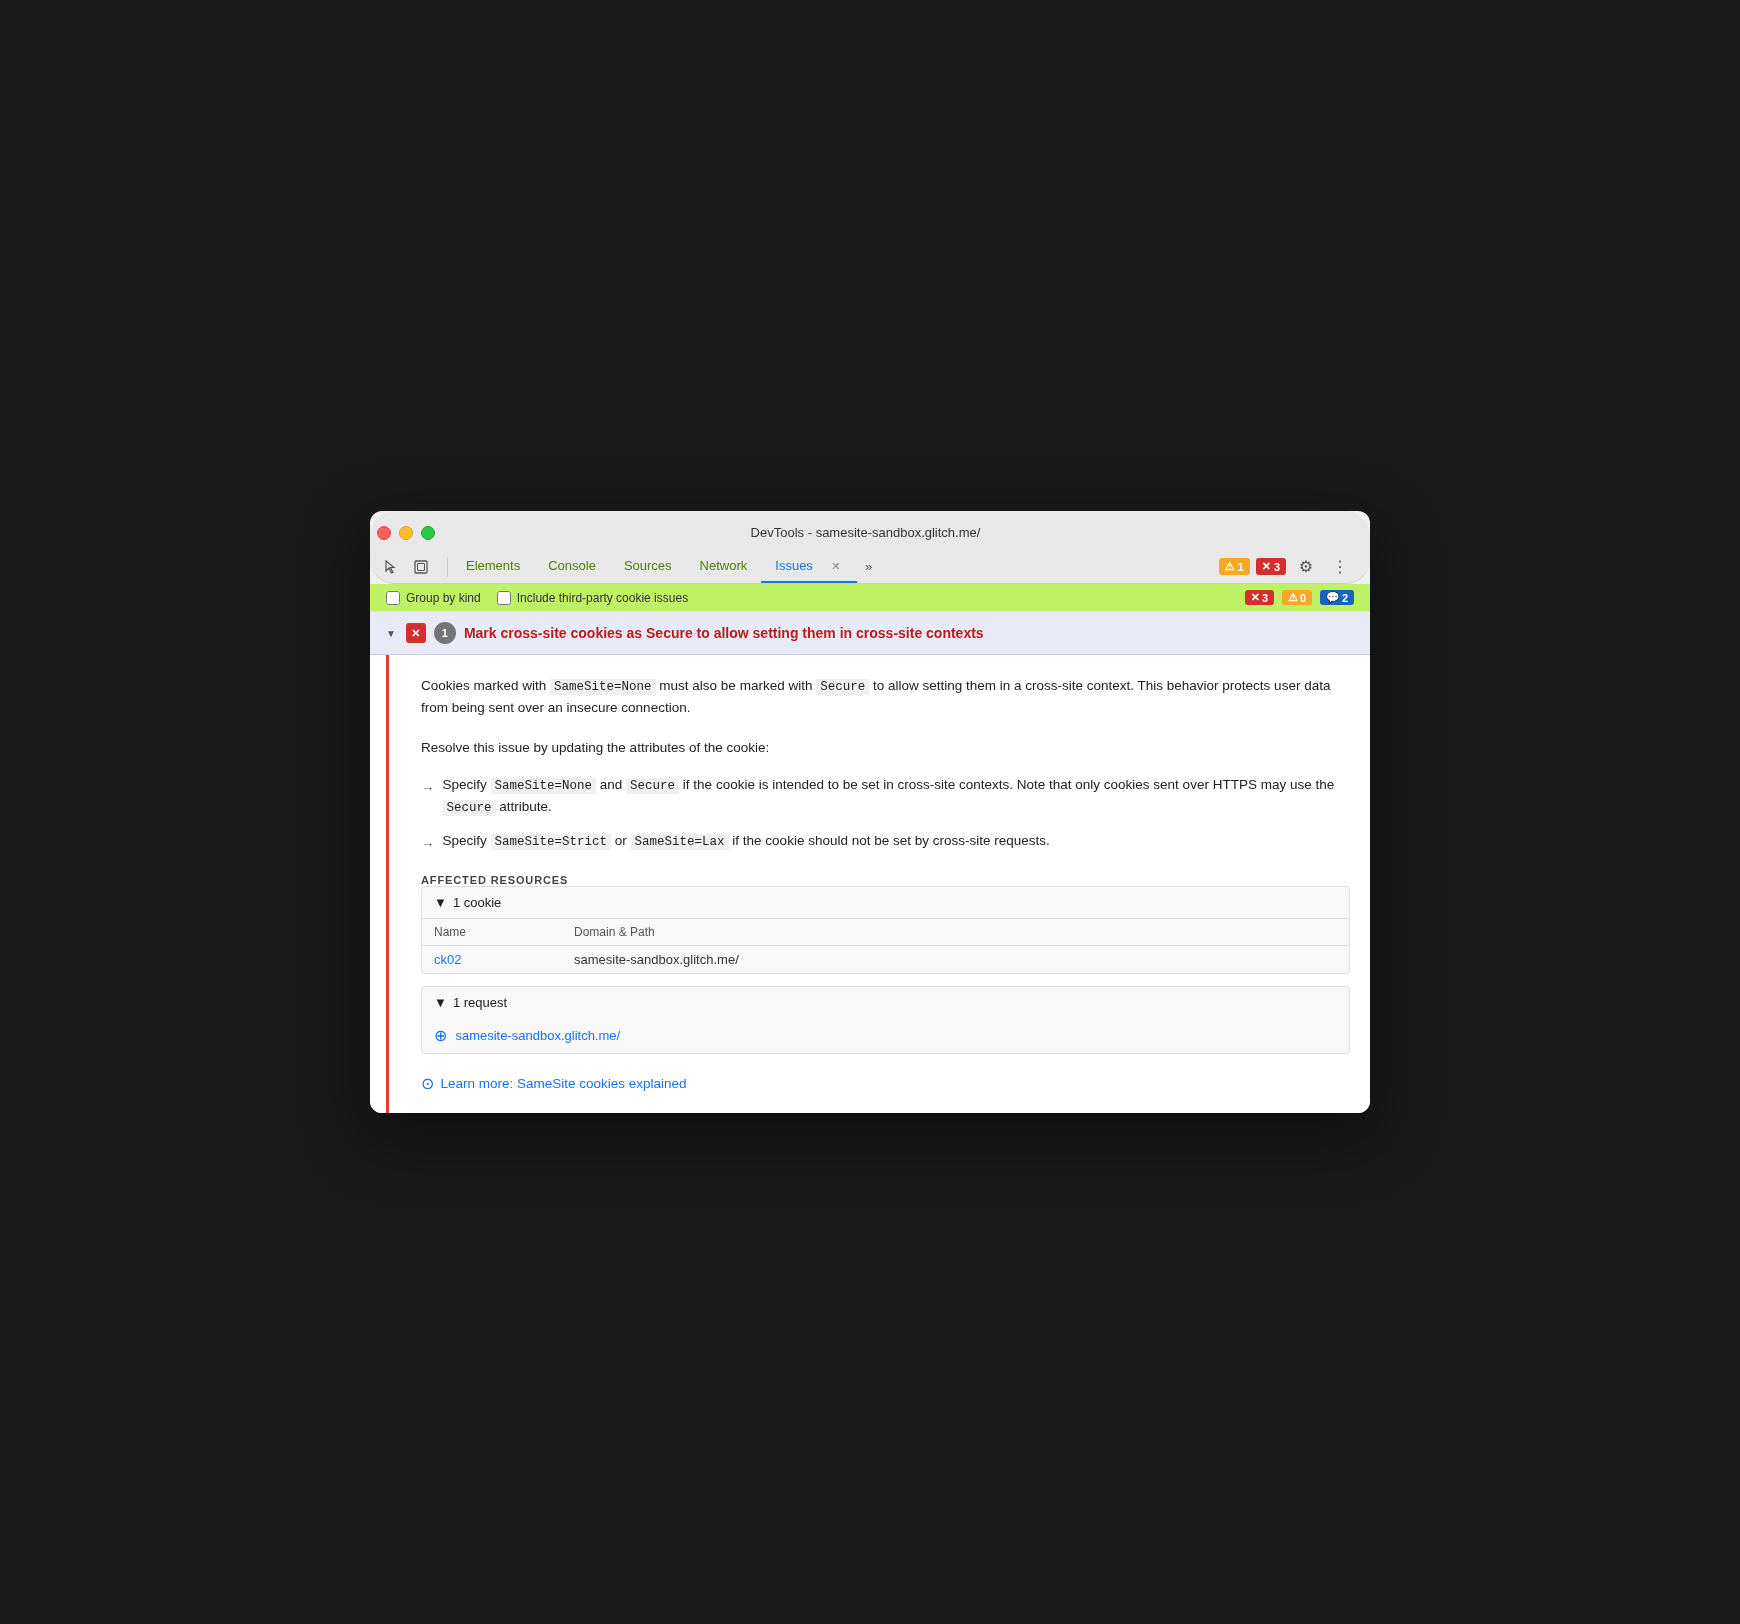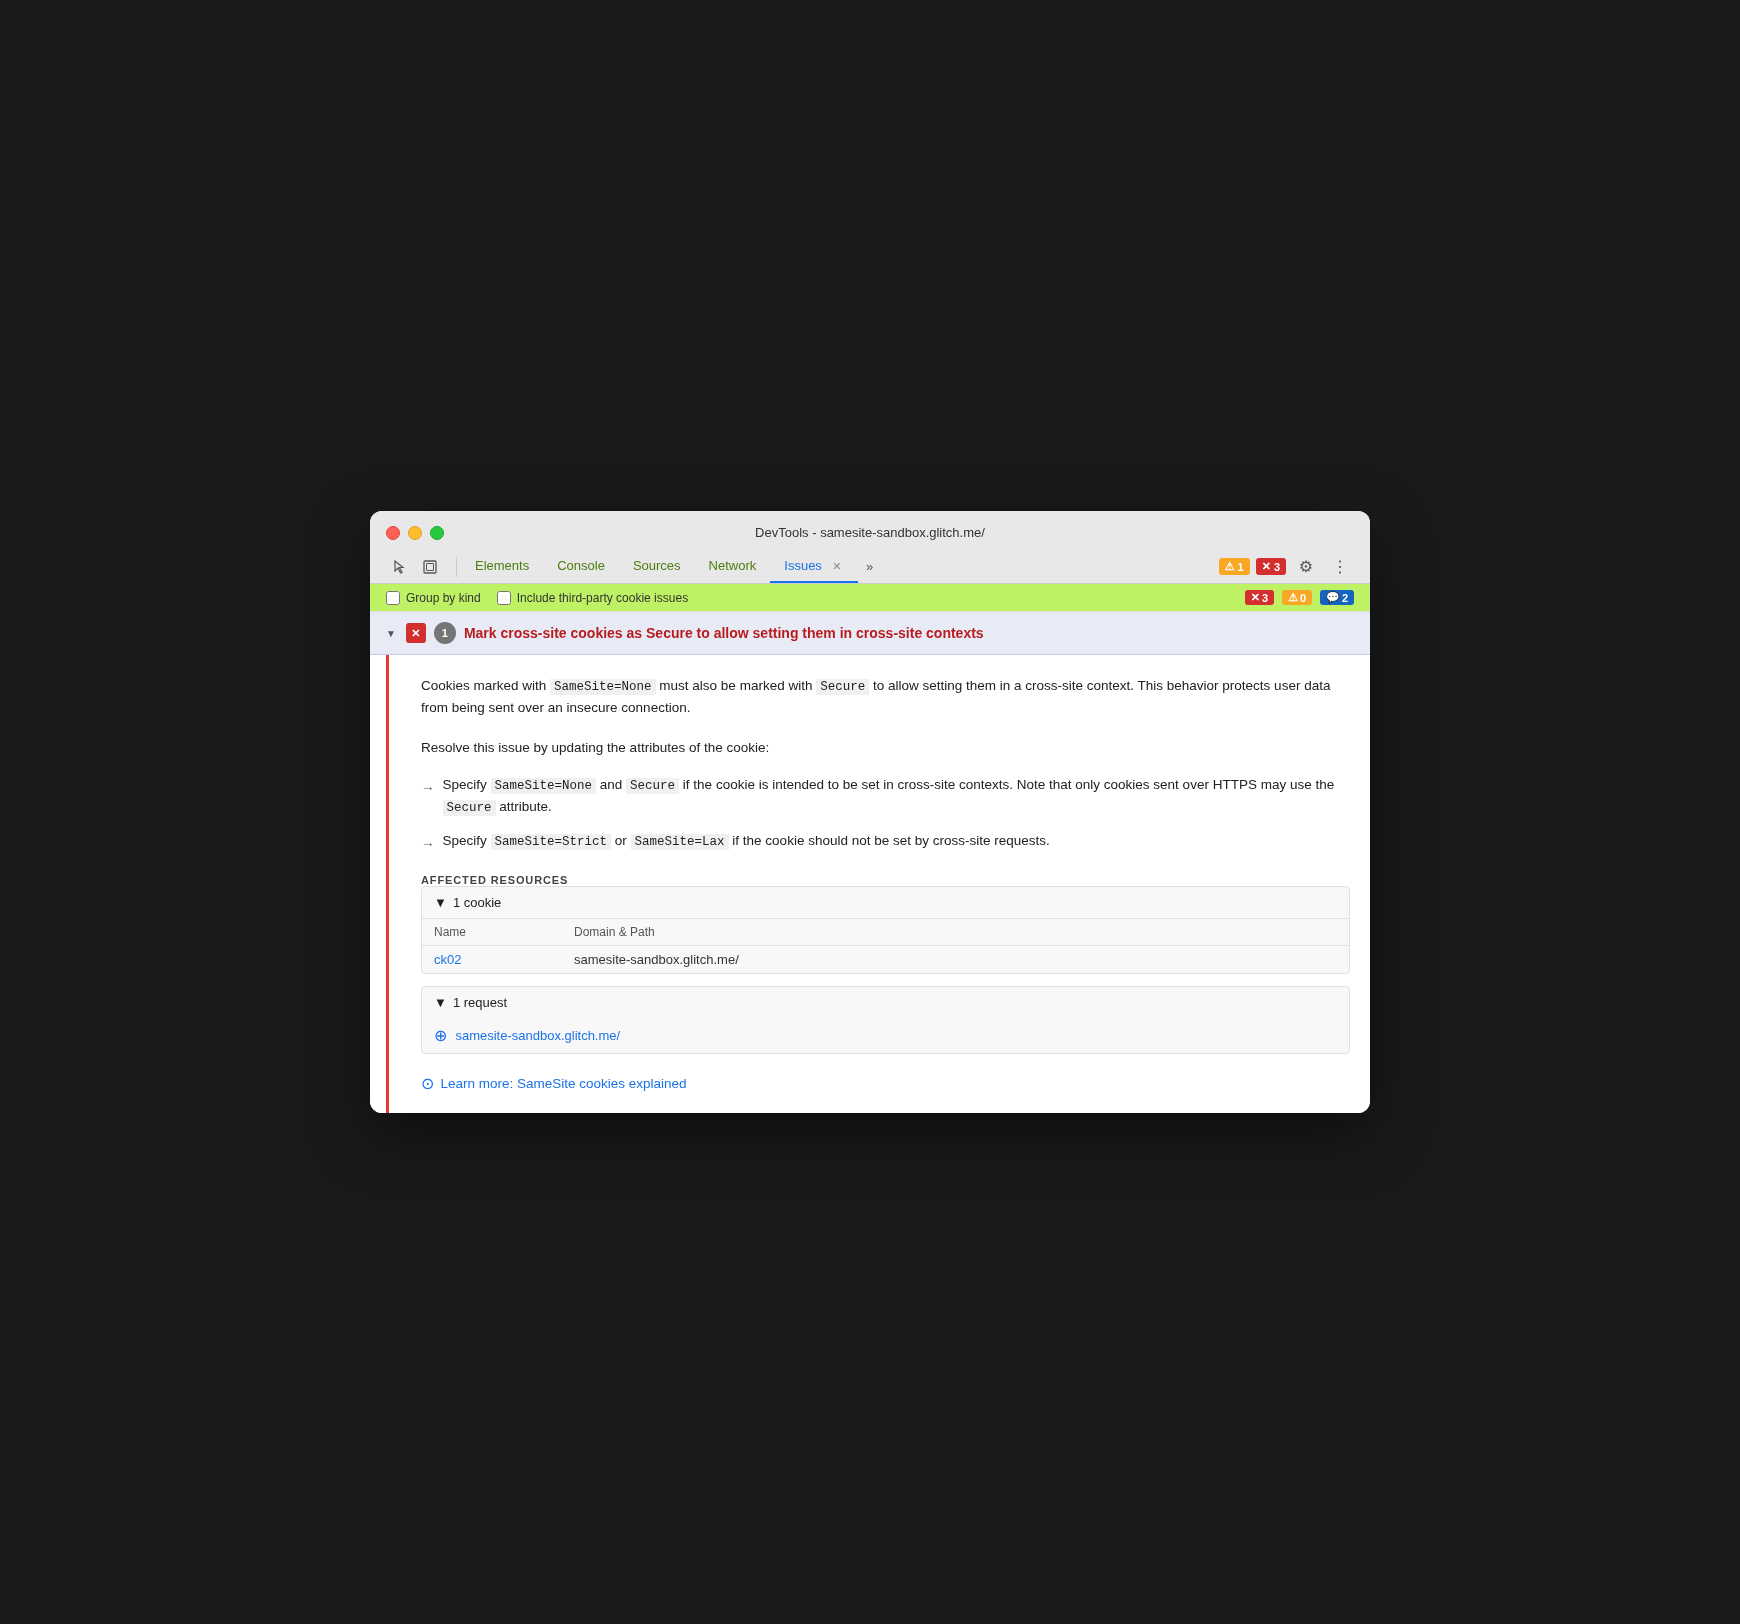--- a/index.html
+++ b/index.html
@@ -13,22 +13,23 @@
     }
     .window {
       width: 1000px;
       background: #f0f0f0;
       border-radius: 12px;
       overflow: hidden;
       box-shadow: 0 20px 60px rgba(0,0,0,0.5);
     }
     .titlebar {
       background: #e8e8e8;
-      padding: 14px 16px 0 16px;
+      padding: 14px 16px 0 7px;
       border-bottom: 1px solid #ccc;
+      border-radius: 25px;
     }
     .titlebar-top {
       display: flex;
       align-items: center;
       justify-content: center;
       margin-bottom: 10px;
       position: relative;
     }
     .traffic-lights {
       display: flex;
@@ -63,21 +64,21 @@
       border-bottom: 2px solid transparent;
       white-space: nowrap;
     }
     .tab-item.active {
       color: #1a73e8;
       border-bottom: 2px solid #1a73e8;
     }
     .tab-item.with-close {
       display: flex;
       align-items: flex-end;
-      gap: 8px;
+      gap: 16px;
     }
     .tab-close {
       font-size: 11px;
       color: #888;
       cursor: pointer;
       width: 14px;
       height: 14px;
       display: flex;
       align-items: center;
       justify-content: center;

